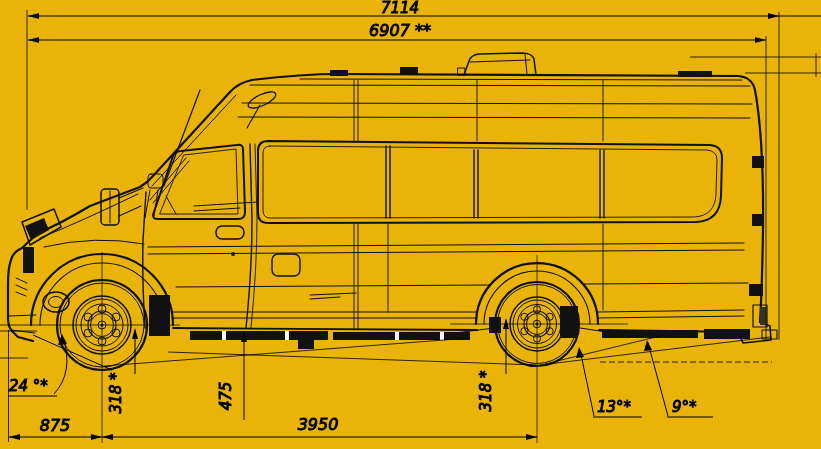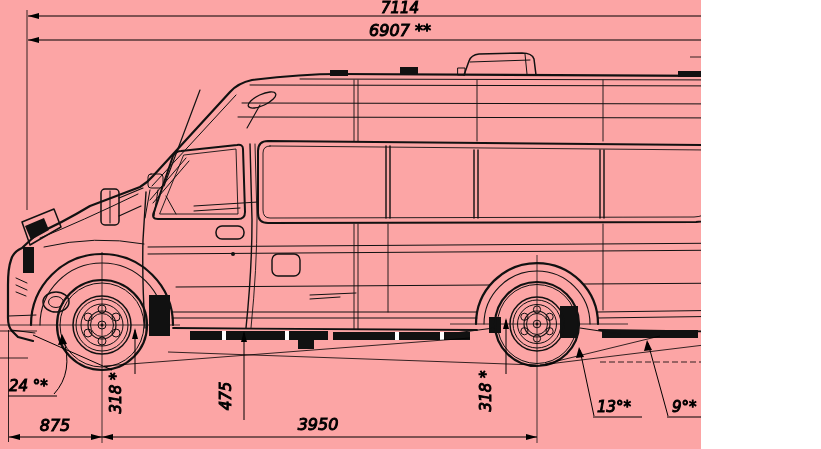--- a/index.html
+++ b/index.html
@@ -1,16 +1,16 @@
 <!DOCTYPE html>
 <html><head>
 <meta charset="utf-8">
 <style>
   html,body{margin:0;padding:0;background:#fff;}
-  .stage{position:relative;width:701px;height:449px;background:#fca5a5;overflow:hidden;
+  .stage{position:relative;width:821px;height:449px;background:#eab308;overflow:hidden;
          font-family:"DejaVu Sans",sans-serif;}
   svg{position:absolute;left:0;top:0;}
   .dim-text{font-family:"DejaVu Sans",sans-serif;font-style:italic;font-weight:500;fill:#000;}
 </style>
 </head>
 <body>
 
 <div class="stage">
 <svg width="821" height="449" viewBox="0 0 821 449">
 

